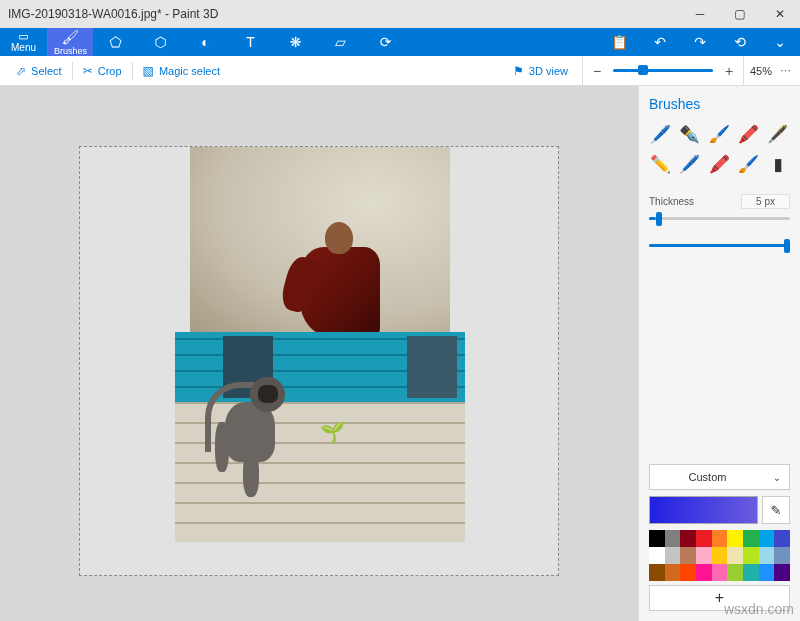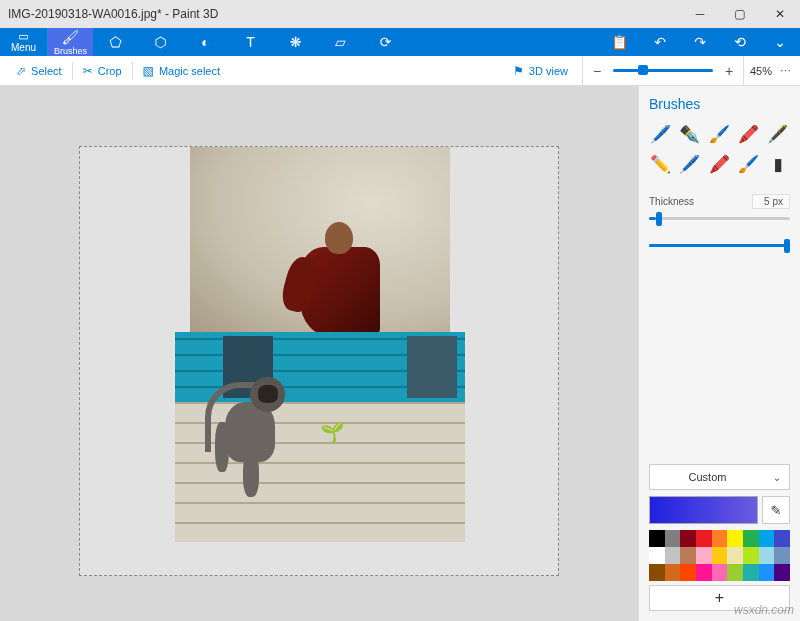--- a/index.html
+++ b/index.html
@@ -51,35 +51,35 @@
 .monkey-arm { position: absolute; top: 70px; left: 20px; width: 14px; height: 50px; background: #6a6560; border-radius: 40%; }
 .monkey-leg { position: absolute; top: 100px; left: 48px; width: 16px; height: 45px; background: #6a6560; border-radius: 40%; }
 .plant { position: absolute; top: 88px; left: 145px; width: 24px; height: 24px; }
 .plant::before { content: "🌱"; font-size: 20px; color: #4a9a2a; }
 .sidebar { width: 162px; background: #f5f5f5; border-left: 1px solid #ddd; padding: 10px; display: flex; flex-direction: column; font-size: 11px; color: #333; }
 .sidebar h3 { color: #0078d7; font-weight: 400; font-size: 14px; margin-bottom: 10px; }
 .brush-grid { display: grid; grid-template-columns: repeat(5, 1fr); gap: 6px; margin-bottom: 18px; }
 .brush { height: 24px; display: flex; align-items: center; justify-content: center; font-size: 17px; }
 .slider-section { margin-bottom: 16px; }
 .slider-row { display: flex; justify-content: space-between; align-items: center; font-size: 10px; color: #555; }
-.slider-val { background: #fafafa; border: 1px solid #e0e0e0; padding: 1px 6px; font-size: 10px; min-width: 38px; text-align: right; }
+.slider-val { background: #fafafa; border: 1px solid #e0e0e0; padding: 1px 14px; font-size: 10px; min-width: 38px; text-align: right; }
 .h-slider { height: 3px; background: #ccc; position: relative; margin-top: 8px; border-radius: 2px; }
 .h-slider .fill { position: absolute; height: 100%; background: #0078d7; border-radius: 2px; }
 .h-slider .thumb { position: absolute; top: -5px; width: 6px; height: 14px; background: #0078d7; border-radius: 2px; }
 .sidebar-spacer { flex: 1; }
 .custom-row { display: flex; border: 1px solid #ccc; background: #fff; height: 26px; align-items: center; margin-bottom: 6px; }
 .custom-row .lbl { flex: 1; text-align: center; font-size: 11px; }
 .custom-row .chev { width: 24px; text-align: center; color: #555; font-size: 10px; }
 .color-current-row { display: flex; gap: 4px; margin-bottom: 6px; }
 .color-current { flex: 1; height: 28px; background: linear-gradient(90deg, #2020e0, #6a5ce0); border: 1px solid #aaa; }
 .eyedrop { width: 28px; height: 28px; border: 1px solid #ccc; background: #fff; display: flex; align-items: center; justify-content: center; font-size: 13px; }
 .palette { display: grid; grid-template-columns: repeat(9, 1fr); gap: 0; }
 .swatch { height: 17px; }
 .add-color { height: 26px; border: 1px solid #ccc; background: #fff; display: flex; align-items: center; justify-content: center; font-size: 16px; margin-top: 4px; }
-.watermark { position: absolute; bottom: 4px; right: 6px; font-size: 12px; color: rgba(0,0,0,0.35); font-style: italic; }
+.watermark { position: absolute; bottom: 4px; right: 6px; font-size: 14px; color: rgba(0,0,0,0.35); }
 </style>
 </head>
 <body>
 
 <div class="titlebar">
   <span class="title">IMG-20190318-WA0016.jpg* - Paint 3D</span>
   <div class="win-btn">─</div>
   <div class="win-btn">▢</div>
   <div class="win-btn">✕</div>
 </div>

